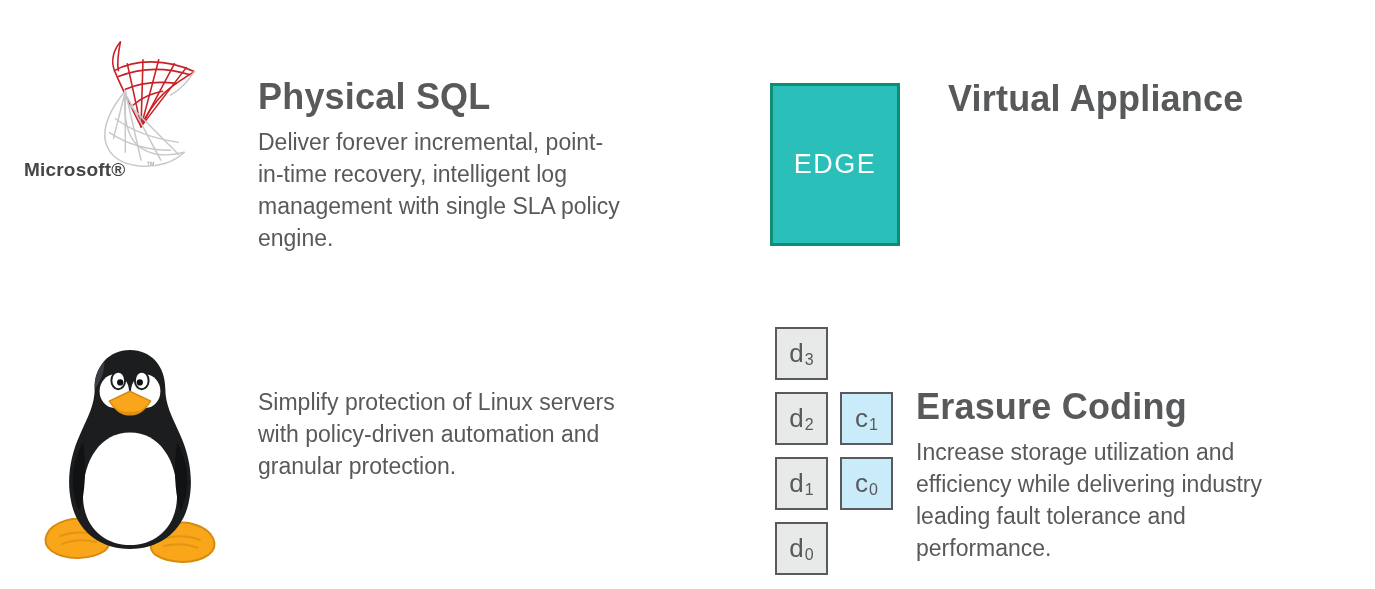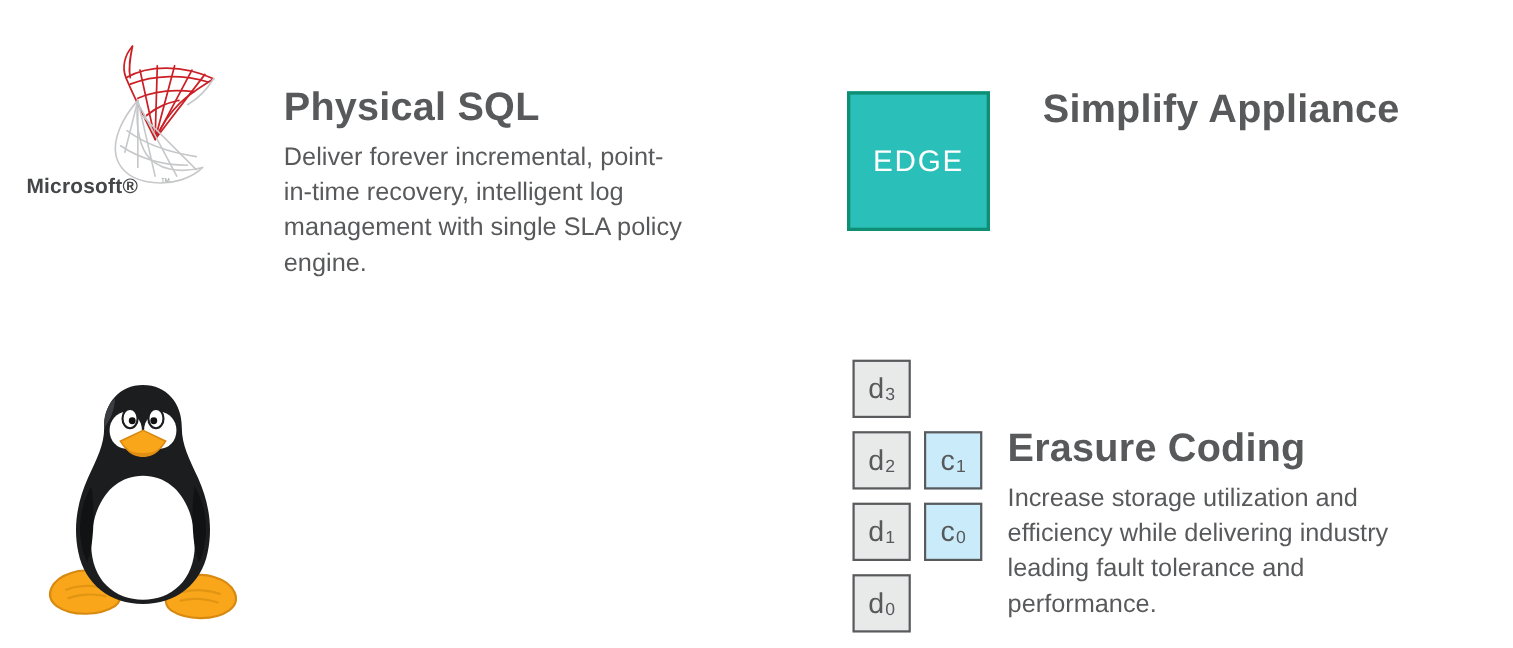--- a/index.html
+++ b/index.html
@@ -46,21 +46,21 @@
   }
   .sql-product {
     position: absolute; left: 5px; top: 138px;
     font-size: 42px; color: #2b2b2b; letter-spacing: -1px;
   }
   .sql-product .reg { font-size: 13px; vertical-align: 20px; }
 
   
   .edge-box {
     position: absolute; left: 770px; top: 83px;
-    width: 130px; height: 127px;
+    width: 130px; height: 163px;
     background: #2abfb8;
     border: 3px solid #0e8f74;
     display: flex; align-items: center; justify-content: center;
   }
   .edge-label {
     color: #ffffff; font-size: 27px; letter-spacing: 1.5px;
   }
 
   
   .tux { position: absolute; left: 32px; top: 338px; width: 196px; height: 230px; }
@@ -128,21 +128,21 @@
 in-time recovery, intelligent log
 management with single SLA policy
 engine.</div>
   </div>
 
   <div class="edge-box">
     <span class="edge-label">EDGE</span>
   </div>
 
   <div class="feature-text text-virtual-appl">
-    <div class="feature-title">Simplify Appliance</div>
+    <div class="feature-title">Virtual Appliance</div>
   </div>
 
   <svg class="tux" viewBox="0 0 200 230" xmlns="http://www.w3.org/2000/svg">
 
     <path d="M34,184 C14,190 8,206 20,215 C34,225 60,224 74,215 C82,209 80,196 70,190 C58,182 46,180 34,184 Z" fill="#f9a61a" stroke="#d88a10" stroke-width="2"></path>
     <path d="M166,188 C186,194 192,210 180,219 C166,229 140,228 126,219 C118,213 120,200 130,194 C142,186 154,184 166,188 Z" fill="#f9a61a" stroke="#d88a10" stroke-width="2"></path>
     <path d="M28,200 C38,196 52,195 64,198 M30,208 C40,204 54,203 66,206" stroke="#e29413" stroke-width="2" fill="none"></path>
     <path d="M172,204 C162,200 148,199 136,202 M170,212 C160,208 146,207 134,210" stroke="#e29413" stroke-width="2" fill="none"></path>
 
     <path d="M100,10 C78,10 64,27 64,49 C64,66 57,78 49,96 C39,118 35,142 40,165 C46,195 70,213 100,213 C130,213 154,195 160,165 C165,142 161,118 151,96 C143,78 136,66 136,49 C136,27 122,10 100,10 Z" fill="#1b1d1f"></path>
@@ -159,20 +159,23 @@
     <circle cx="110" cy="43" r="3.2" fill="#111111"></circle>
 
     <path d="M100,52 L79,62 C85,72 93,76 100,74 C107,76 115,72 121,62 Z" fill="#f9a61a" stroke="#d88a10" stroke-width="1.5"></path>
     <path d="M85,70 C92,79 108,79 115,70 C108,74 92,74 85,70 Z" fill="#e08f12"></path>
 
     <path d="M52,104 C40,124 38,152 48,174 C54,162 56,128 52,104 Z" fill="#101213"></path>
     <path d="M148,104 C160,124 162,152 152,174 C146,162 144,128 148,104 Z" fill="#101213"></path>
   </svg>
 
   <div class="feature-text text-physical-linux">
+    <div class="feature-desc">Simplify protection of Linux servers
+with policy-driven automation and
+granular protection.</div>
   </div>
 
   <div class="ec-diagram">
     <div class="ec-box data pos-d3">
       <span>d</span>
         <span class="sub">3</span>
     </div>
     <div class="ec-box data pos-d2">
       <span>d</span>
         <span class="sub">2</span>

